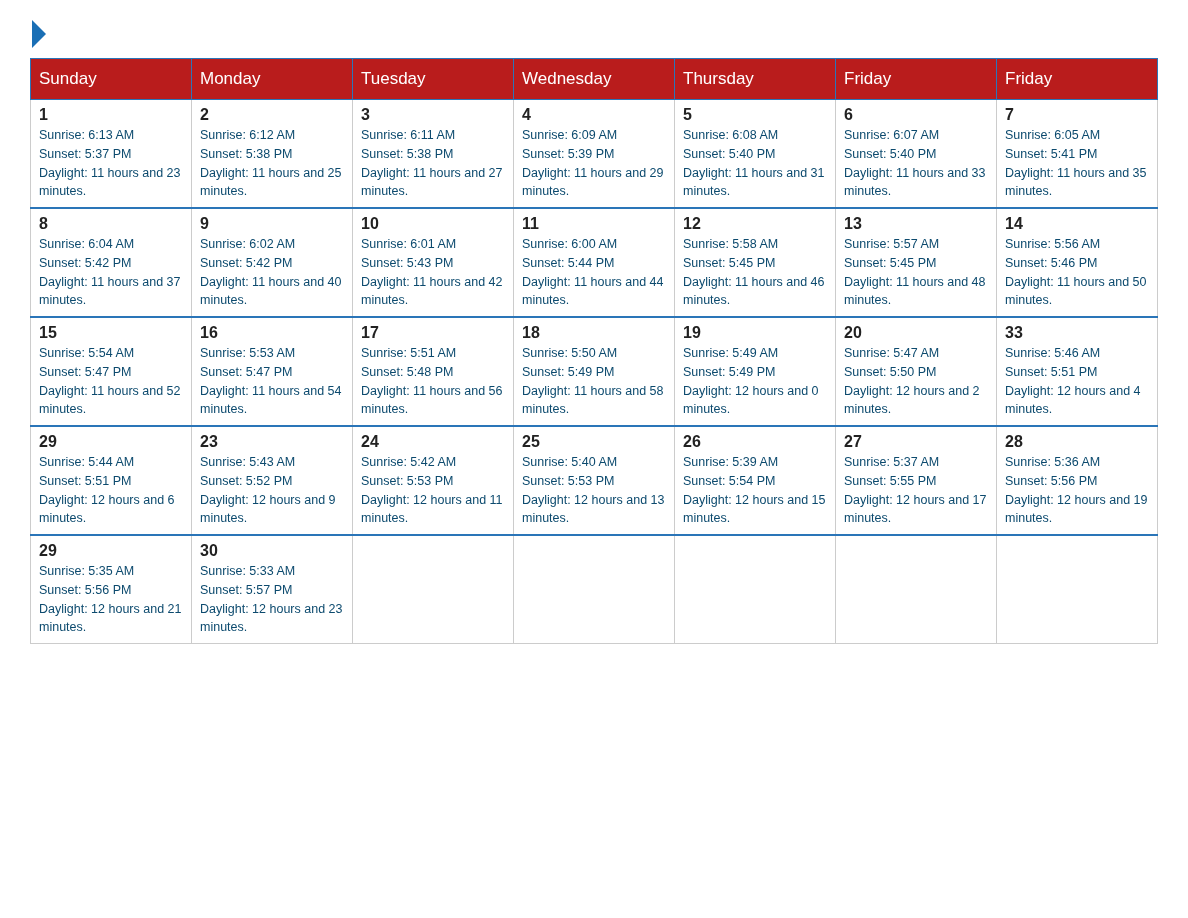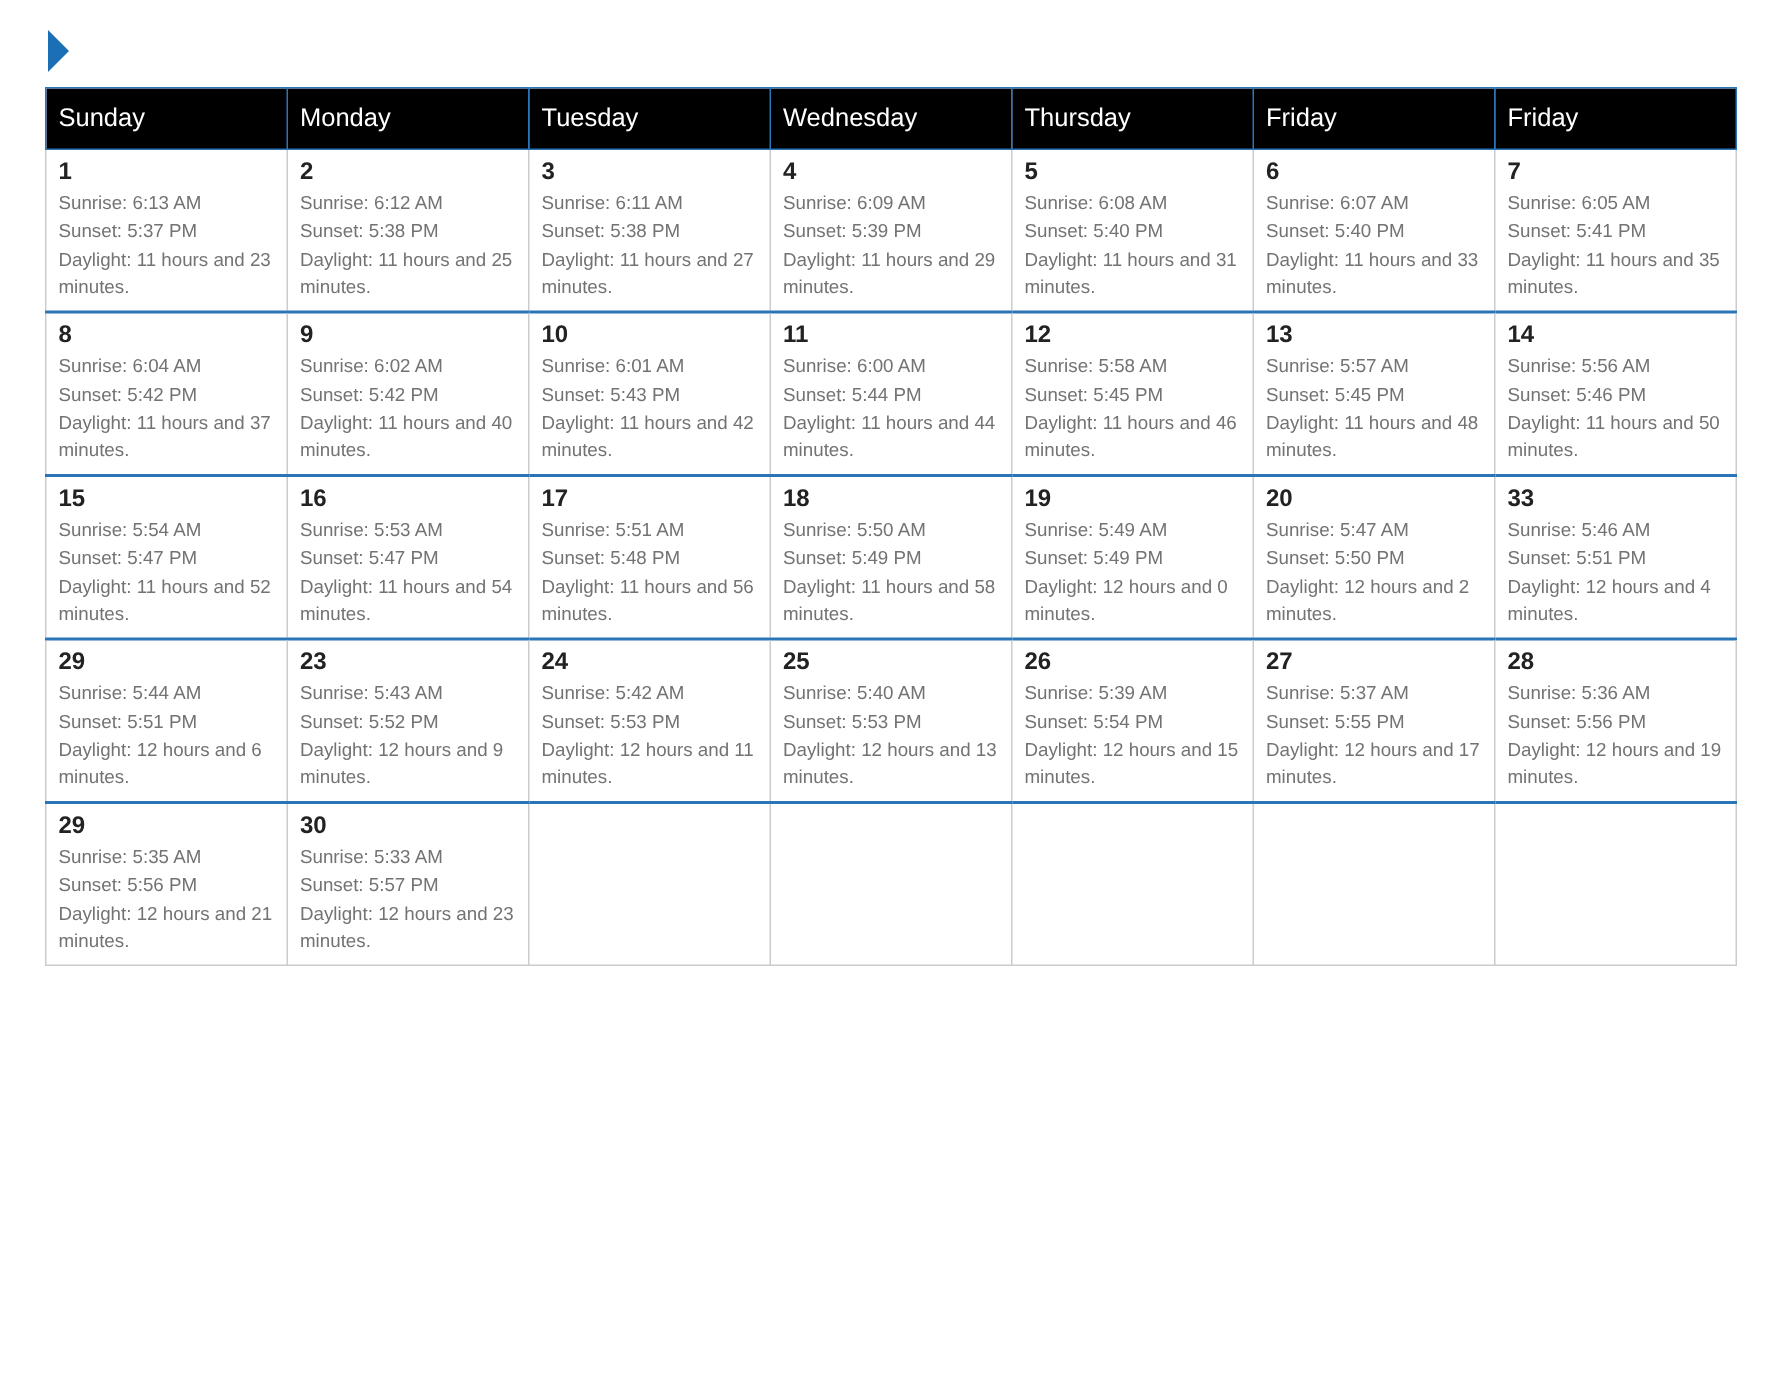--- a/index.html
+++ b/index.html
@@ -61,21 +61,21 @@
       font-size: 22px;
       color: #444;
       margin-top: 6px;
     }
     .calendar-table {
       width: 100%;
       border-collapse: collapse;
       margin-top: 8px;
     }
     .calendar-table th {
-      background-color: #000000;
+      background-color: #b91c1c;
       color: #fff;
       font-size: 17px;
       padding: 10px 8px;
       text-align: left;
       font-weight: normal;
       border: 1px solid #2a75b8;
     }
     .calendar-table td {
       border: 1px solid #ccc;
       vertical-align: top;
@@ -84,21 +84,21 @@
       background: #fff;
     }
     .day-number {
       font-size: 16px;
       font-weight: bold;
       color: #222;
       margin-bottom: 2px;
     }
     .day-info {
       font-size: 12.5px;
-      color: #737373;
+      color: #0c4a6e;
       line-height: 1.5;
     }
     .row-divider td {
       border-top: 2px solid #2a75b8;
     }
     .empty-cell {
       background: #fff;
     }
   </style>
 </head>

